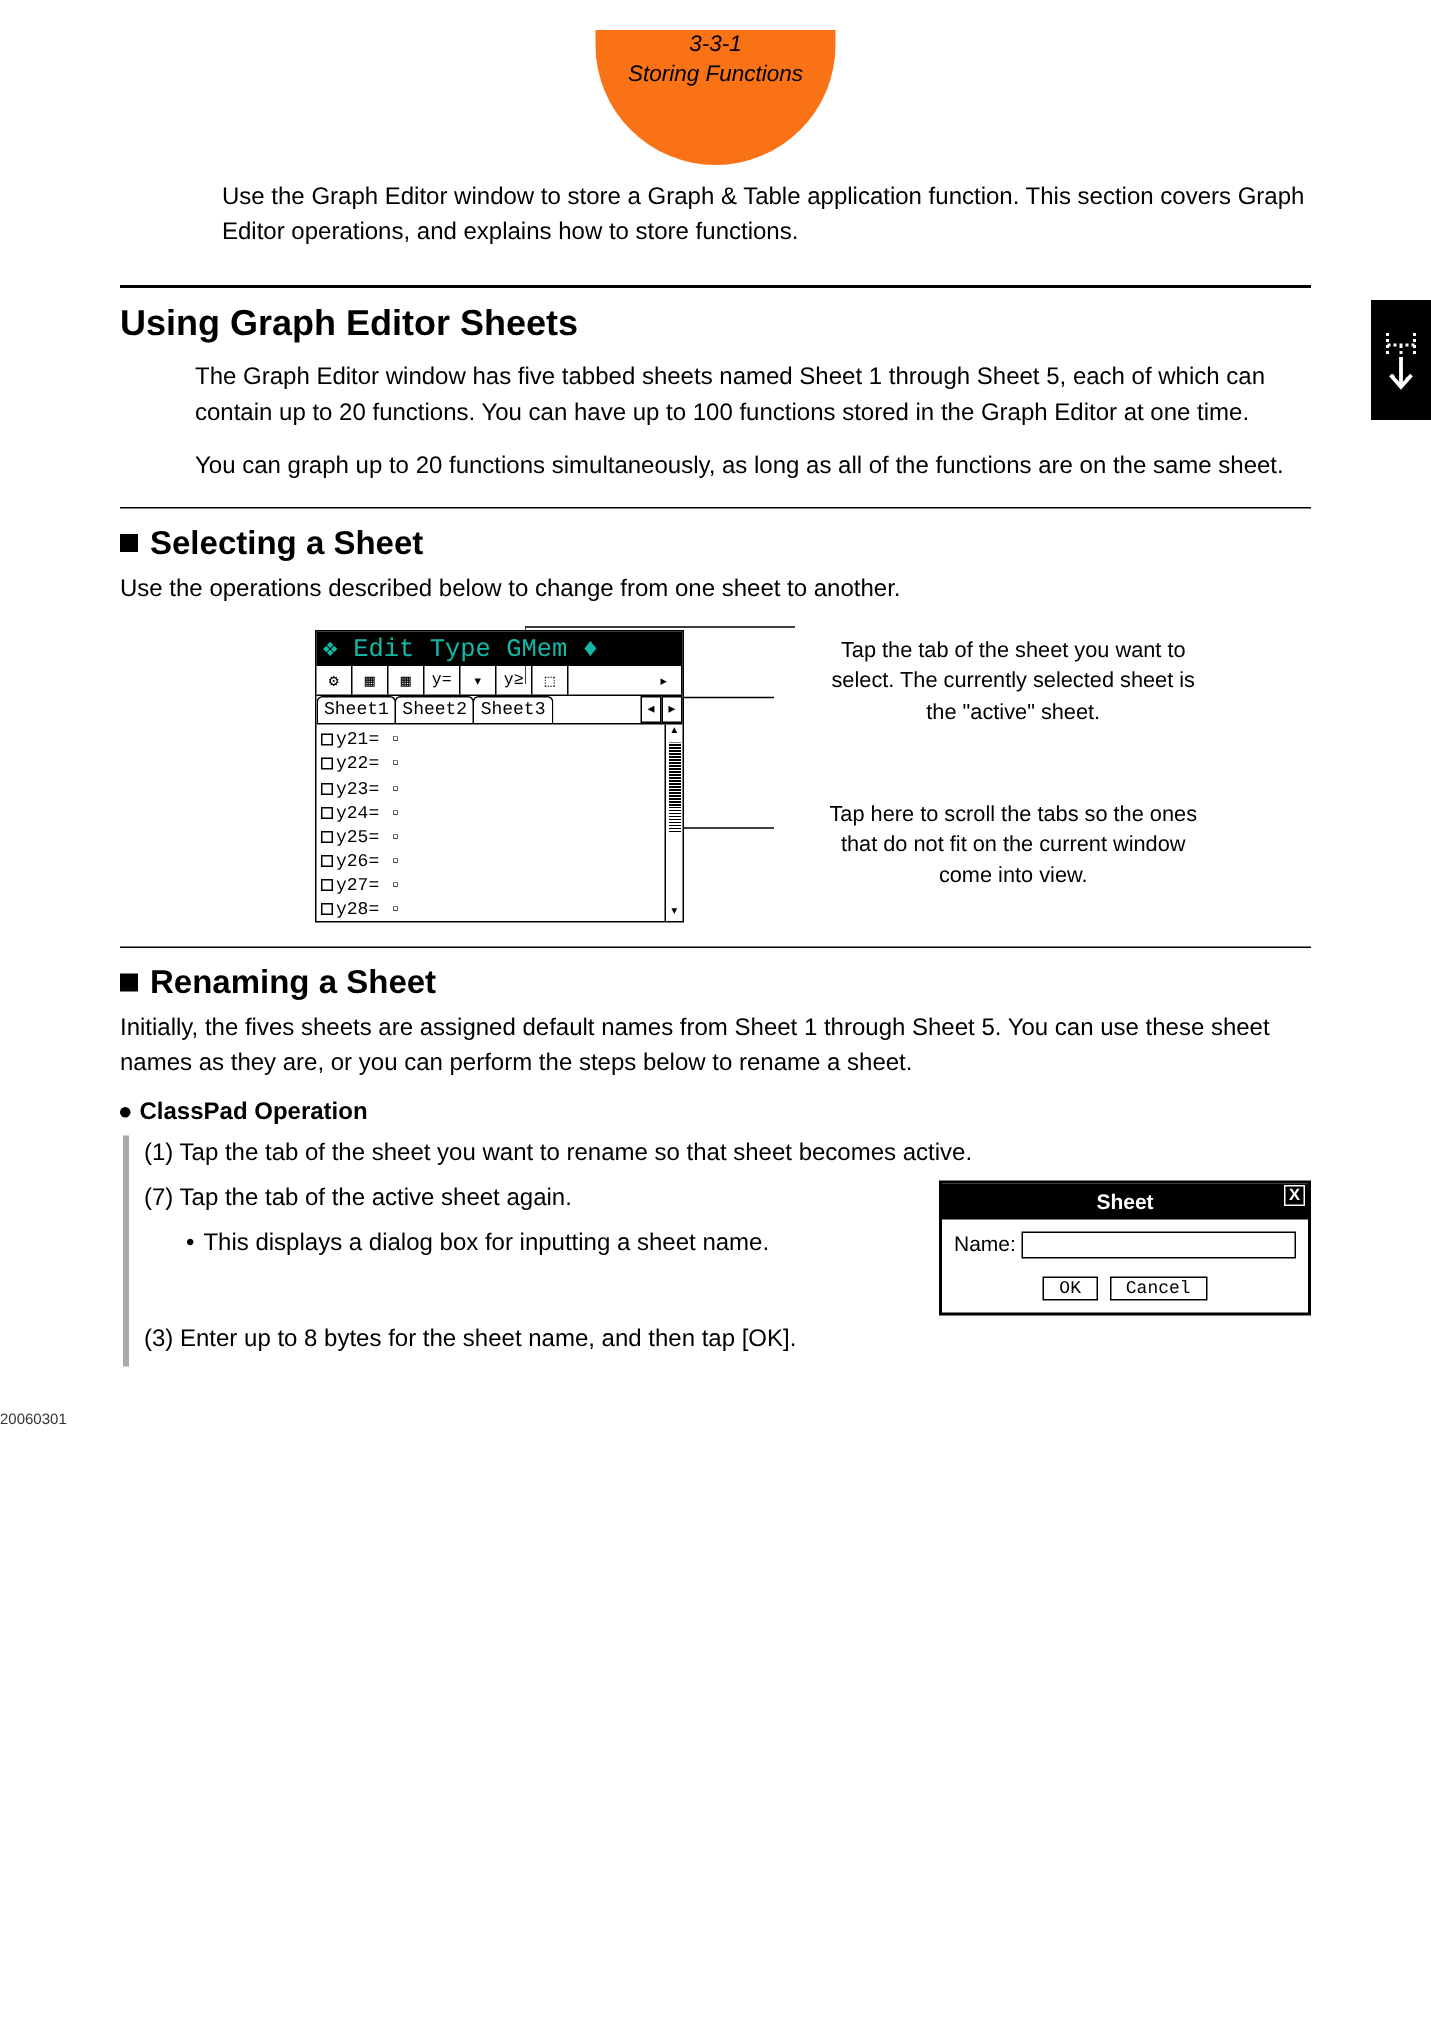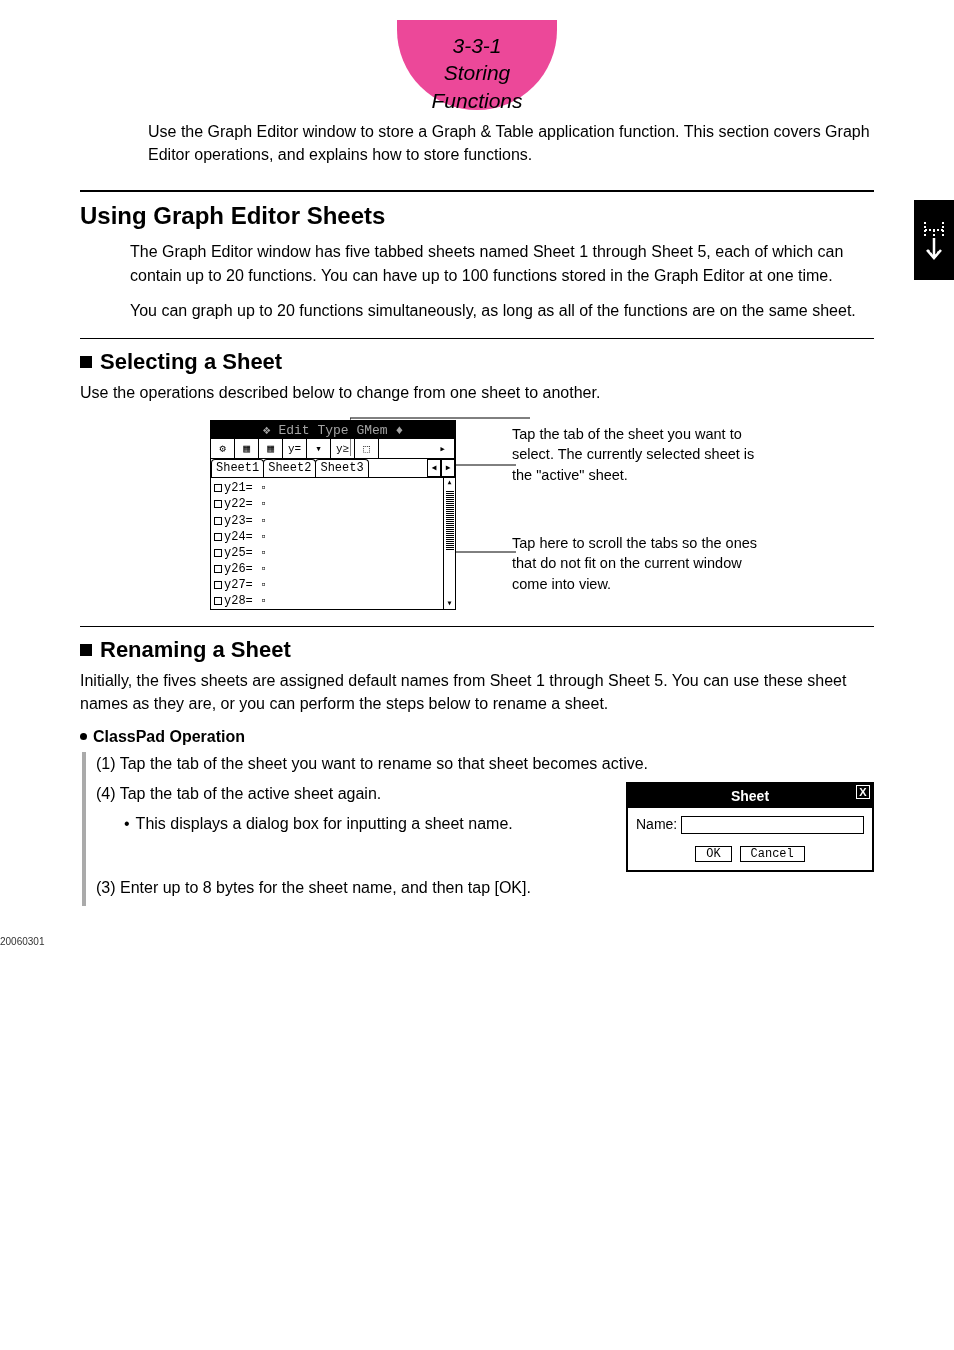--- a/index.html
+++ b/index.html
@@ -9,26 +9,25 @@
     width: 954px;
     margin: 0 auto;
     color: #000;
     position: relative;
     padding-bottom: 60px;
   }
   .topcircle {
     margin: 20px auto 10px auto;
     width: 160px;
     height: 90px;
-    background: #ec4899;
+    background: #f97316;
     border-radius: 0 0 80px 80px;
     text-align: center;
-    padding-top: 12px;
     font-style: italic;
-    font-size: 21px;
+    font-size: 15px;
     line-height: 1.3;
   }
   .content { padding: 0 80px 0 80px; }
   h1.chapter {
     font-size: 32px;
     font-weight: bold;
     margin: 30px 0 16px 0;
   }
   .intro {
     margin-left: 68px;
@@ -73,24 +72,23 @@
     margin: 16px 0 16px 130px;
   }
   .calc {
     border: 1px solid #000;
     width: 246px;
     font-family: "Courier New", monospace;
     font-size: 12px;
     background: #fff;
   }
   .calc-menubar {
-    background: #000; color: #a3a3a3;
-    font-size: 13px; padding: 1px 4px;
+    background: #000; color: #14b8a6;
+    font-size: 17px; padding: 1px 4px;
     position: relative;
-    text-align: center;
   }
   .calc-toolbar {
     display: flex; border-bottom: 1px solid #000;
     height: 20px;
   }
   .calc-toolbar span {
     border-right: 1px solid #000; width: 24px;
     display: flex; align-items: center; justify-content: center;
     font-size: 11px;
   }
@@ -241,21 +239,21 @@
           <span class="ar">▾</span>
         </div>
       </div>
     </div>
 
     <svg style="position:absolute; left:246px; top:42px; pointer-events:none;" width="70" height="100">
       <line x1="0" y1="3" x2="60" y2="3" stroke="#000" stroke-width="1"></line>
       <line x1="0" y1="90" x2="60" y2="90" stroke="#000" stroke-width="1"></line>
     </svg>
 
-    <div class="callouts" style="margin-left:44px;">
+    <div class="callouts" style="margin-left:80px;text-align:center;">
       <div class="c1">Tap the tab of the sheet you want to select. The currently selected sheet is the "active" sheet.</div>
       <div class="c2">Tap here to scroll the tabs so the ones that do not fit on the current window come into view.</div>
     </div>
   </div>
 
   <hr class="mid-rule">
 
   <div class="sub-h">
     <span class="black-sq"></span>
     <span>Renaming a Sheet</span>
@@ -282,21 +280,21 @@
             <input type="text" value="" style="">
           </div>
           <div class="dialog-buttons">
             <button>OK</button>
             <button>Cancel</button>
           </div>
         </div>
       </div>
     </div>
 
-    <div class="step">(4) Tap the tab of the active sheet again.</div>
+    <div class="step">(7) Tap the tab of the active sheet again.</div>
     <div class="sub-bullet">
       <span>•</span>
       <span>This displays a dialog box for inputting a sheet name.</span>
     </div>
     <div style="height:40px;"></div>
     <div class="step">(3) Enter up to 8 bytes for the sheet name, and then tap [OK].</div>
   </div>
 
 </div>
 

